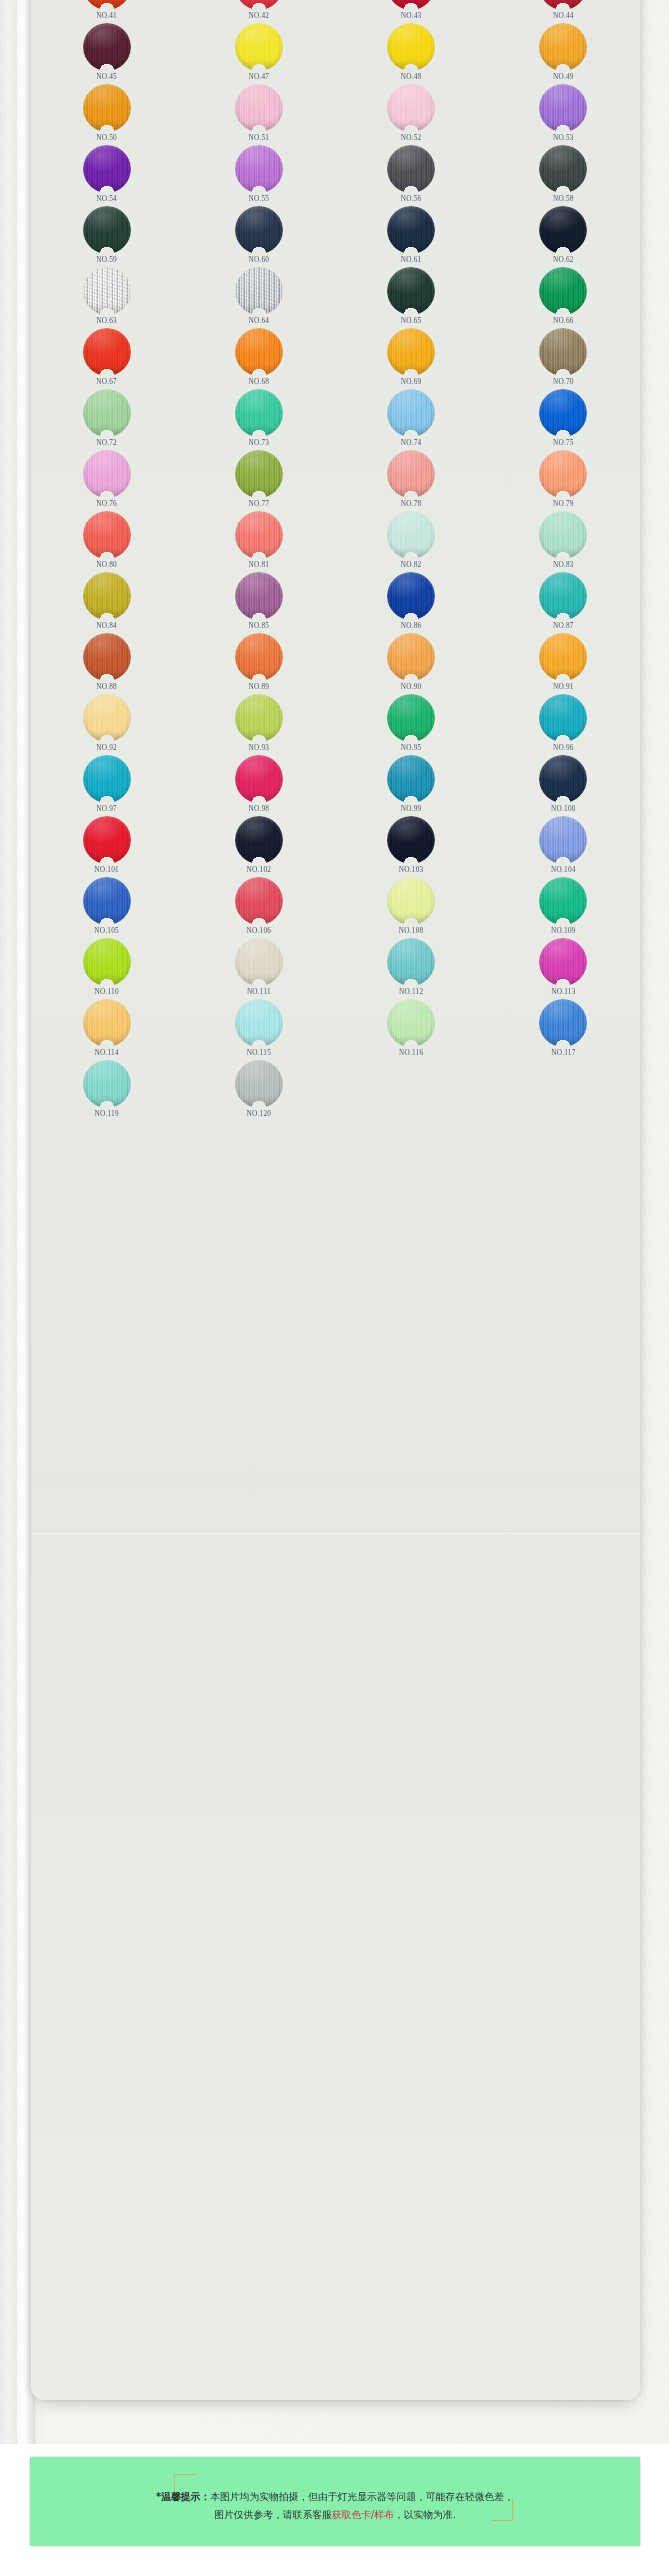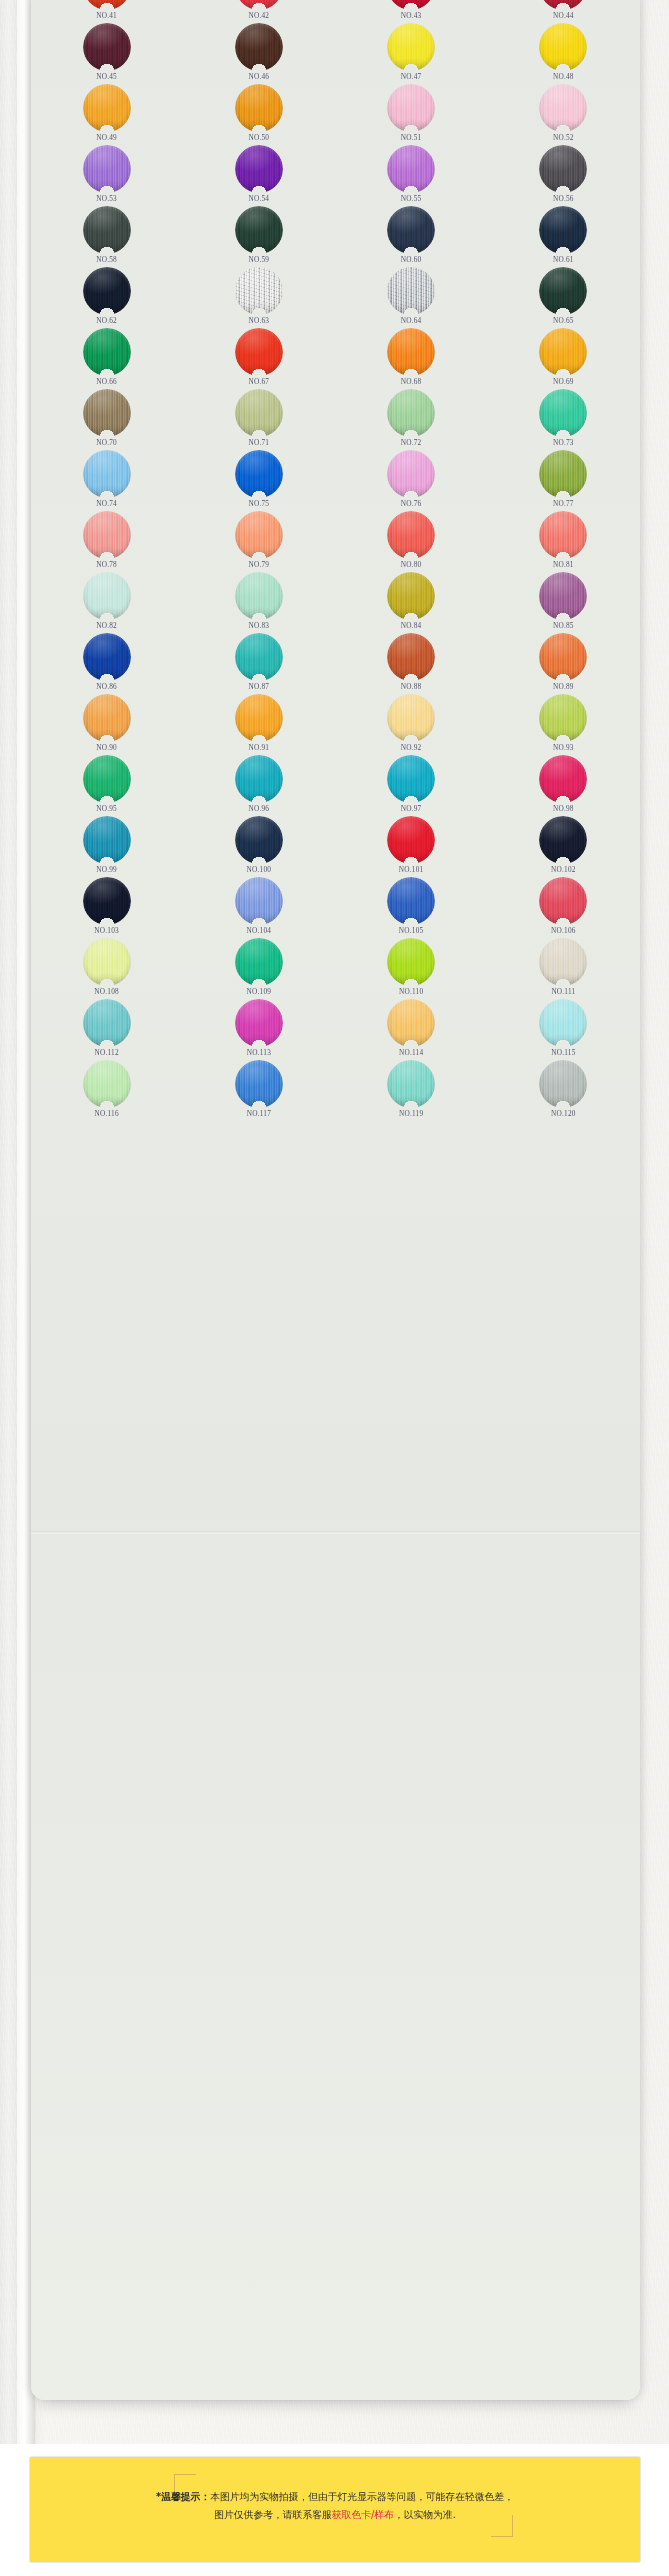--- a/index.html
+++ b/index.html
@@ -162,22 +162,22 @@
     top: 2444px;
     width: 670px;
     height: 132px;
     background: #ffffff;
   }
   .notice-box {
     position: absolute;
     left: 29px;
     top: 12px;
     width: 612px;
-    height: 107px;
-    background: #fde047;
+    height: 91px;
+    background: #86efac;
     border: 0.8px solid #e8e8e8;
     border-radius: 2.5px;
   }
   .bracket {
     position: absolute;
     width: 22px; height: 22px;
     pointer-events: none;
   }
   .bracket.tl { left: 144px; top: 17px; border-left: 1.3px solid #d8b25e; border-top: 1.3px solid #d8b25e; }
   .bracket.br { right: 127px; bottom: 25.4px; border-right: 1.3px solid #d8b25e; border-bottom: 1.3px solid #d8b25e; }
@@ -222,24 +222,20 @@
       </div>
       <div class="cell">
         <div class="swatch" style="background: rgb(181, 31, 52);"></div>
         <div class="swatch-label">NO.44</div>
       </div>
       <div class="cell">
         <div class="swatch" style="background: rgb(84, 32, 48);"></div>
         <div class="swatch-label">NO.45</div>
       </div>
       <div class="cell">
-        <div class="swatch" style="background: rgb(74, 44, 33);"></div>
-        <div class="swatch-label">NO.46</div>
-      </div>
-      <div class="cell">
         <div class="swatch" style="background: rgb(242, 229, 43);"></div>
         <div class="swatch-label">NO.47</div>
       </div>
       <div class="cell">
         <div class="swatch" style="background: rgb(245, 214, 20);"></div>
         <div class="swatch-label">NO.48</div>
       </div>
       <div class="cell">
         <div class="swatch" style="background: rgb(240, 163, 42);"></div>
         <div class="swatch-label">NO.49</div>
@@ -316,24 +312,20 @@
         <div class="swatch" style="background: rgb(244, 130, 31);"></div>
         <div class="swatch-label">NO.68</div>
       </div>
       <div class="cell">
         <div class="swatch" style="background: rgb(242, 169, 28);"></div>
         <div class="swatch-label">NO.69</div>
       </div>
       <div class="cell">
         <div class="swatch" style="background: rgb(143, 124, 94);"></div>
         <div class="swatch-label">NO.70</div>
-      </div>
-      <div class="cell">
-        <div class="swatch" style="background: rgb(185, 194, 138);"></div>
-        <div class="swatch-label">NO.71</div>
       </div>
       <div class="cell">
         <div class="swatch" style="background: rgb(158, 209, 154);"></div>
         <div class="swatch-label">NO.72</div>
       </div>
       <div class="cell">
         <div class="swatch" style="background: rgb(55, 199, 155);"></div>
         <div class="swatch-label">NO.73</div>
       </div>
       <div class="cell">

